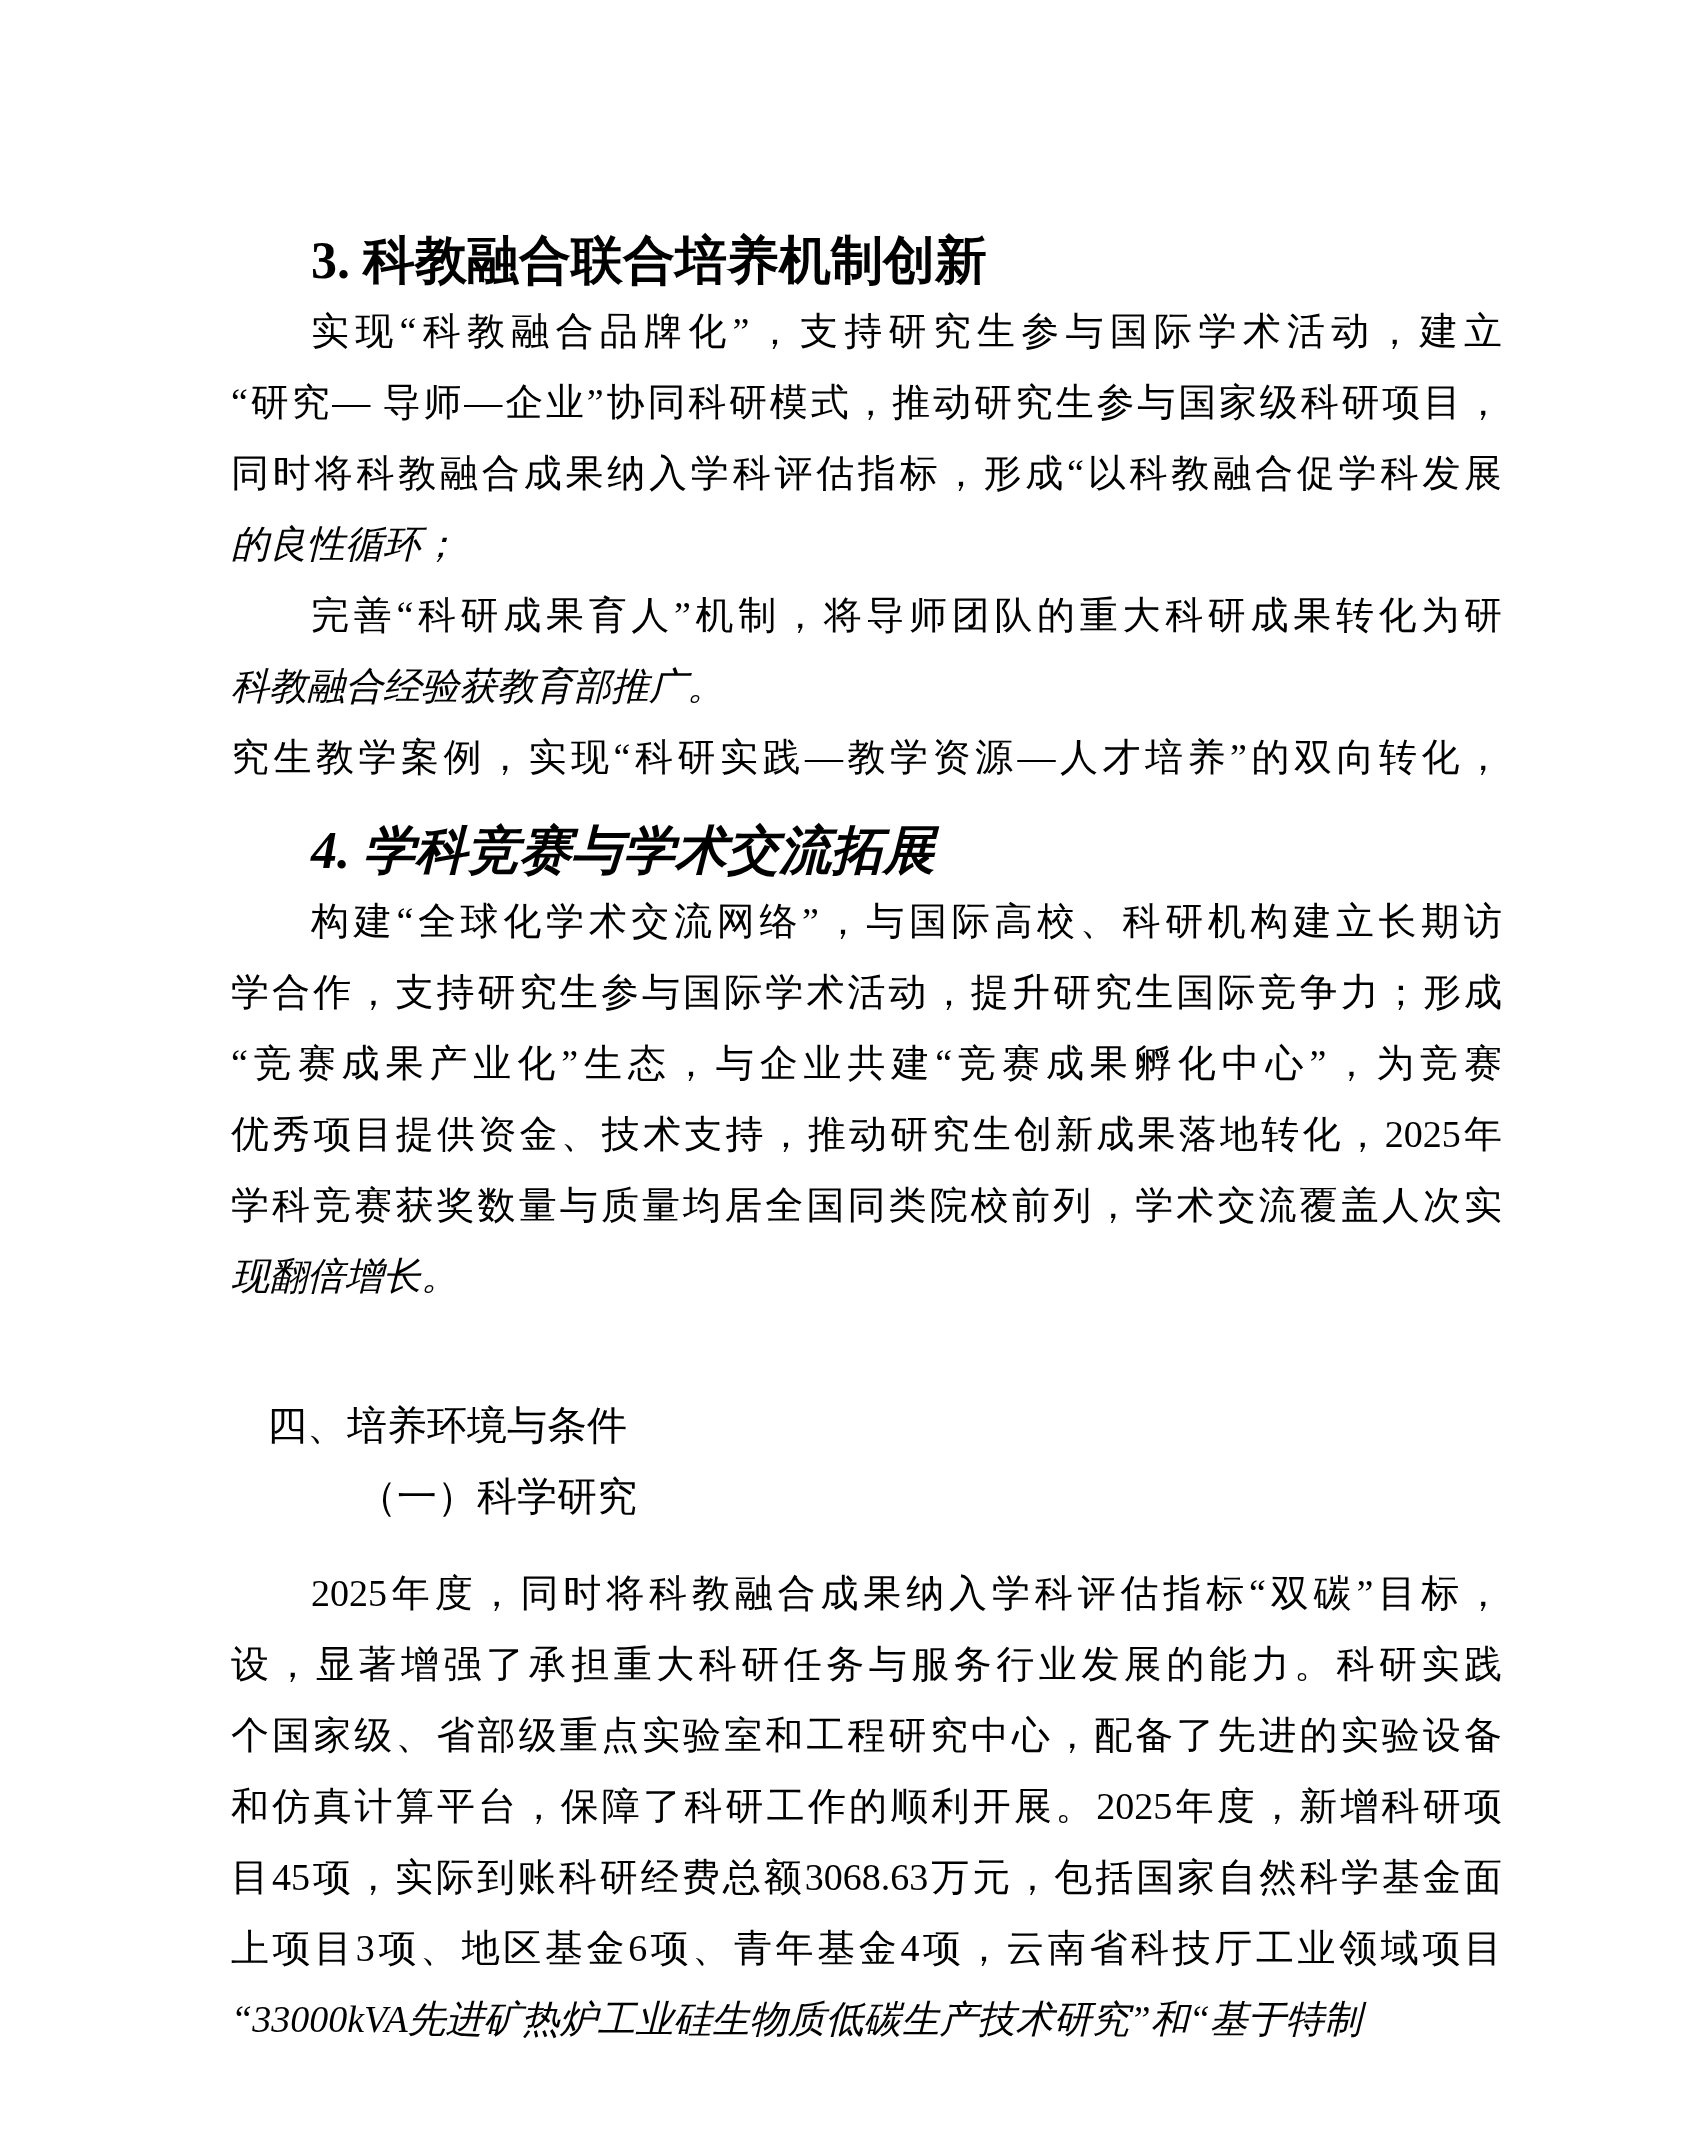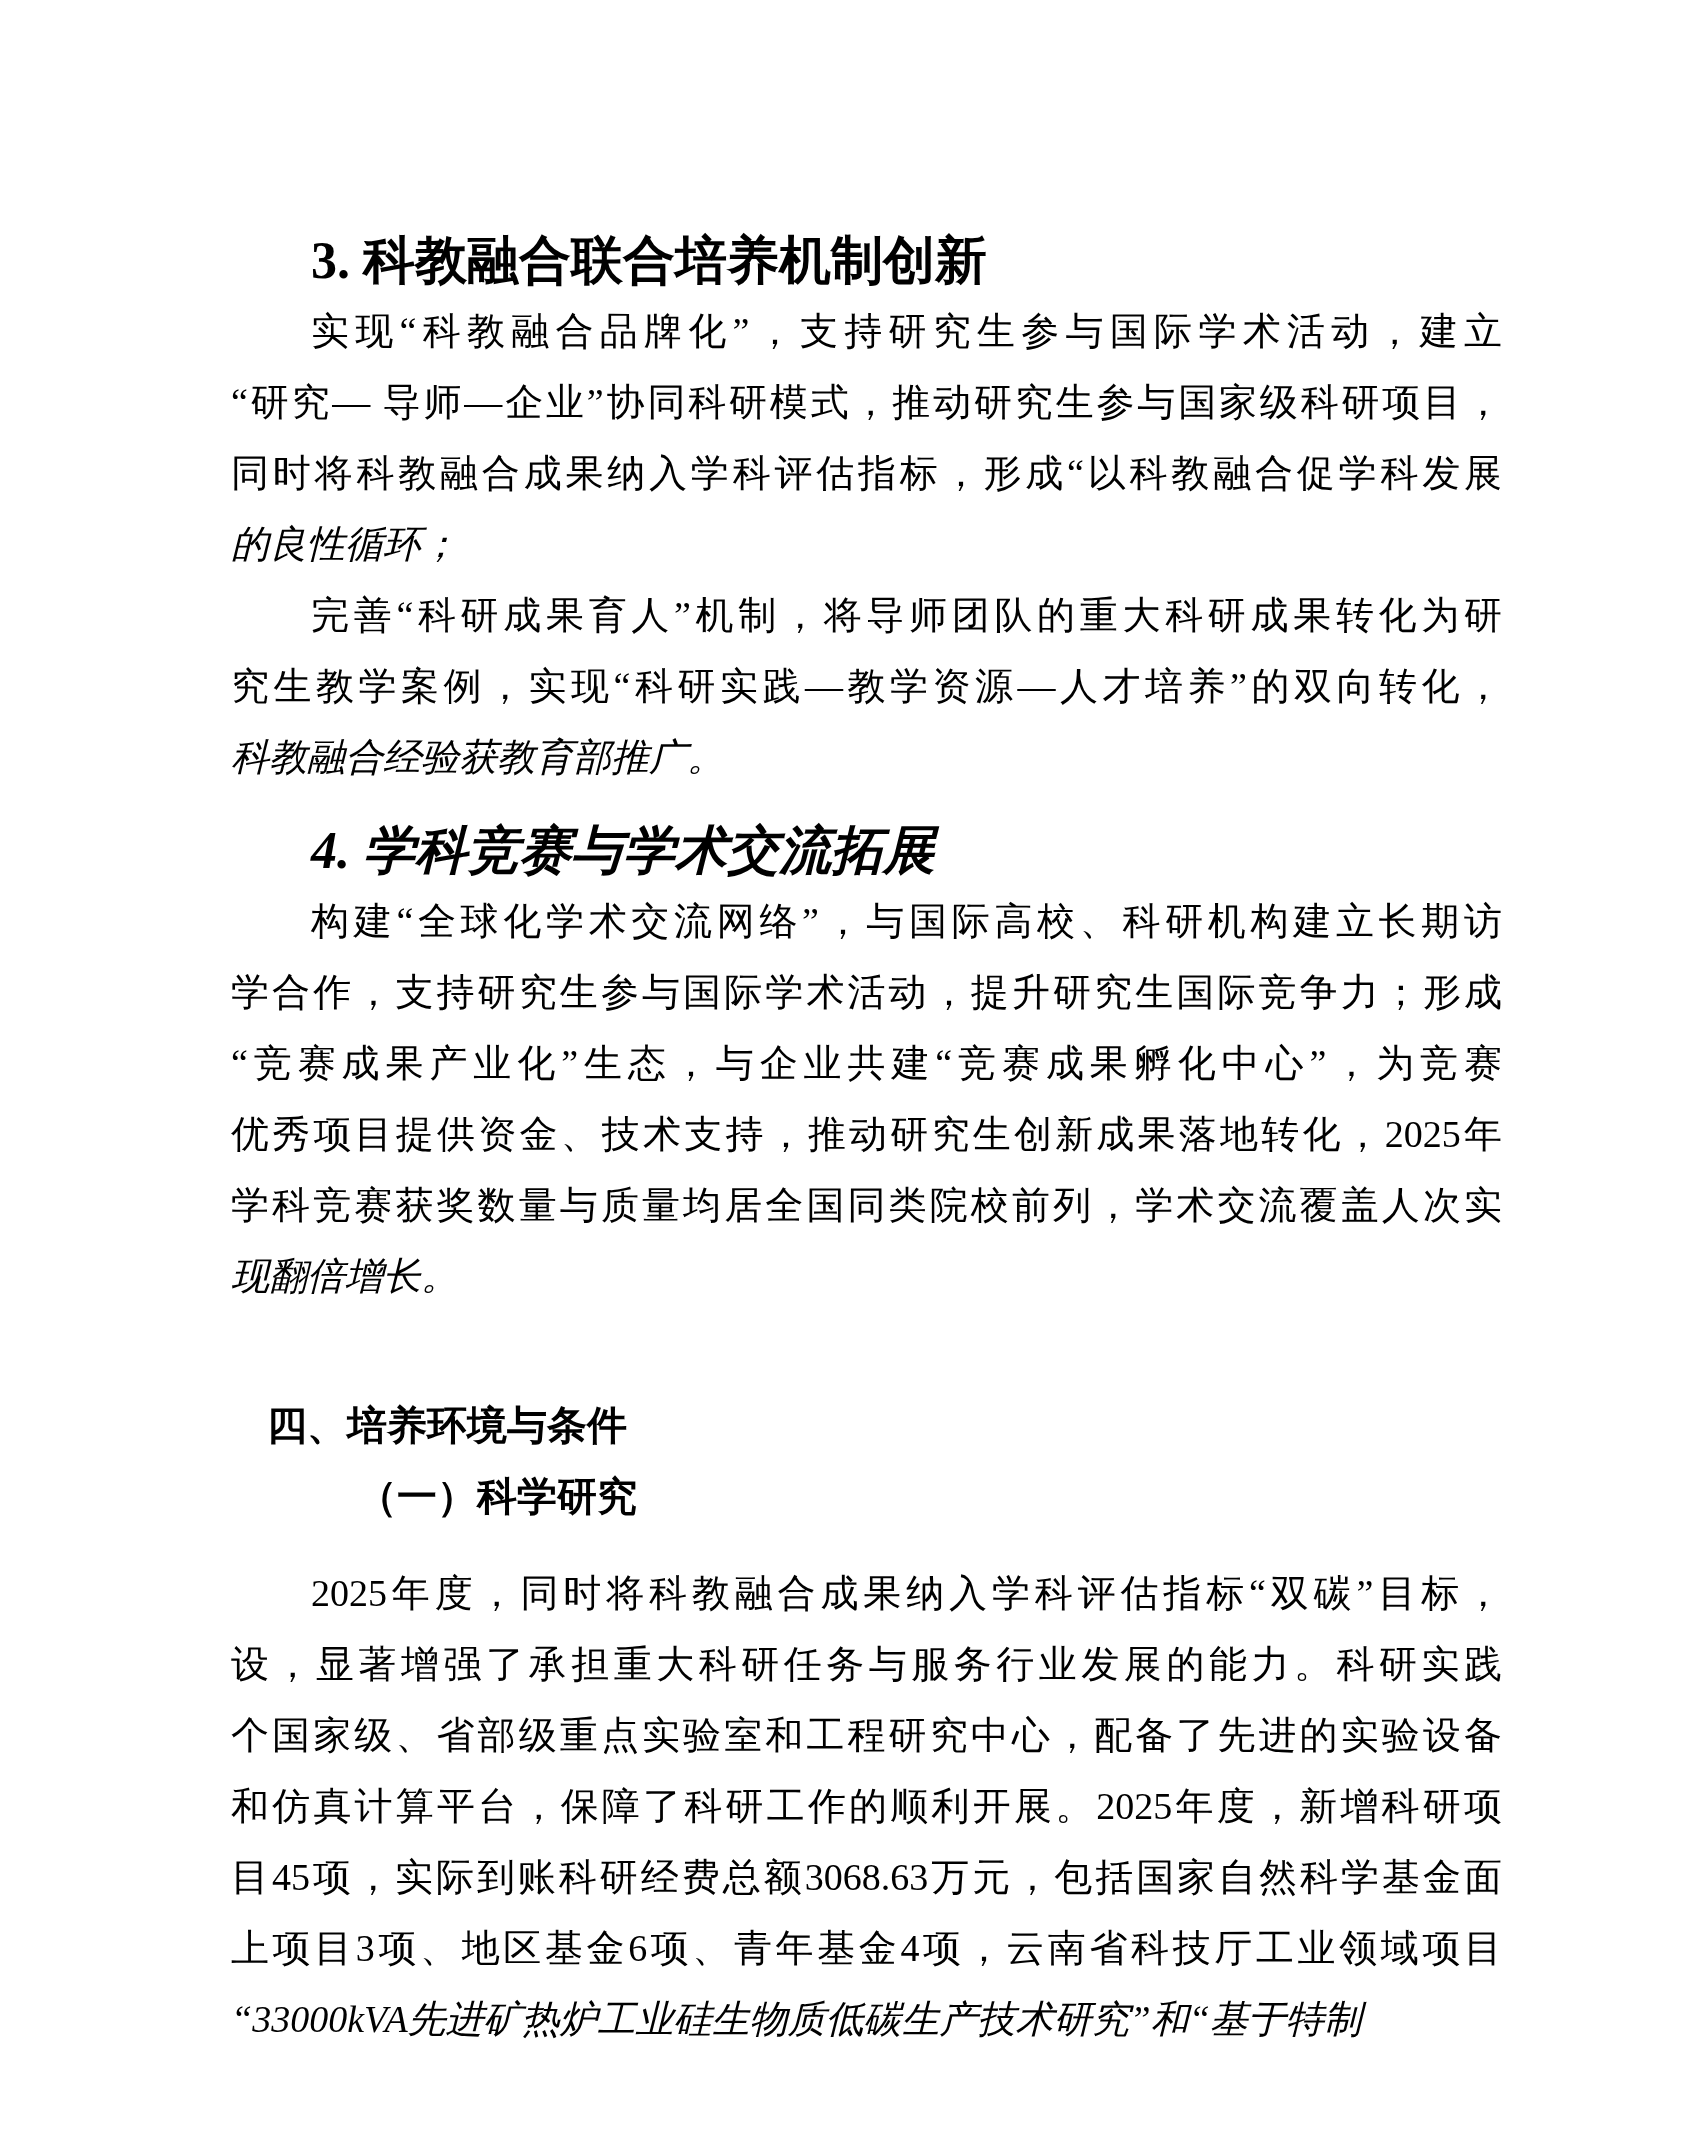--- a/index.html
+++ b/index.html
@@ -36,21 +36,21 @@
     font-size: 52px;
     font-weight: bold;
     line-height: 71px;
     height: 71px;
     padding-left: 80px;
     white-space: nowrap;
   }
   .h4-space { margin-top: 21.5px; font-style: italic; }
   .hsec {
     font-size: 40px;
-    font-weight: bold;
+    font-weight: normal;
     line-height: 71px;
     height: 71px;
     white-space: nowrap;
   }
   .sec-main { margin-top: 78px; padding-left: 36px; }
   .sec-sub  { padding-left: 126px; }
   .p4-space { margin-top: 26px; }
 </style>
 </head>
 <body>
@@ -62,22 +62,22 @@
 
     <div>
       <div class="ln indent2">实现“科教融合品牌化”，支持研究生参与国际学术活动，建立</div>
       <div class="ln">“研究— 导师—企业”协同科研模式，推动研究生参与国家级科研项目，</div>
       <div class="ln">同时将科教融合成果纳入学科评估指标，形成“以科教融合促学科发展</div>
       <div class="ln ln-last">的良性循环；</div>
     </div>
 
     <div>
       <div class="ln indent2">完善“科研成果育人”机制，将导师团队的重大科研成果转化为研</div>
+      <div class="ln ln-last">科教融合经验获教育部推广。</div>
       <div class="ln">究生教学案例，实现“科研实践—教学资源—人才培养”的双向转化，</div>
-      <div class="ln ln-last">科教融合经验获教育部推广。</div>
     </div>
 
     <div class="hnum h4-space">4. 学科竞赛与学术交流拓展</div>
 
     <div>
       <div class="ln indent2">构建“全球化学术交流网络”，与国际高校、科研机构建立长期访</div>
       <div class="ln">学合作，支持研究生参与国际学术活动，提升研究生国际竞争力；形成</div>
       <div class="ln">“竞赛成果产业化”生态，与企业共建“竞赛成果孵化中心”，为竞赛</div>
       <div class="ln">优秀项目提供资金、技术支持，推动研究生创新成果落地转化，2025年</div>
       <div class="ln">学科竞赛获奖数量与质量均居全国同类院校前列，学术交流覆盖人次实</div>

